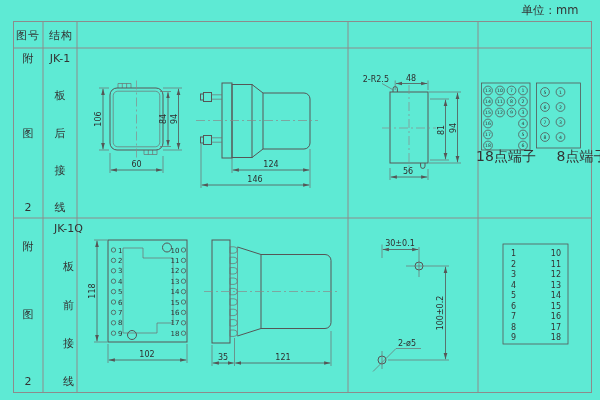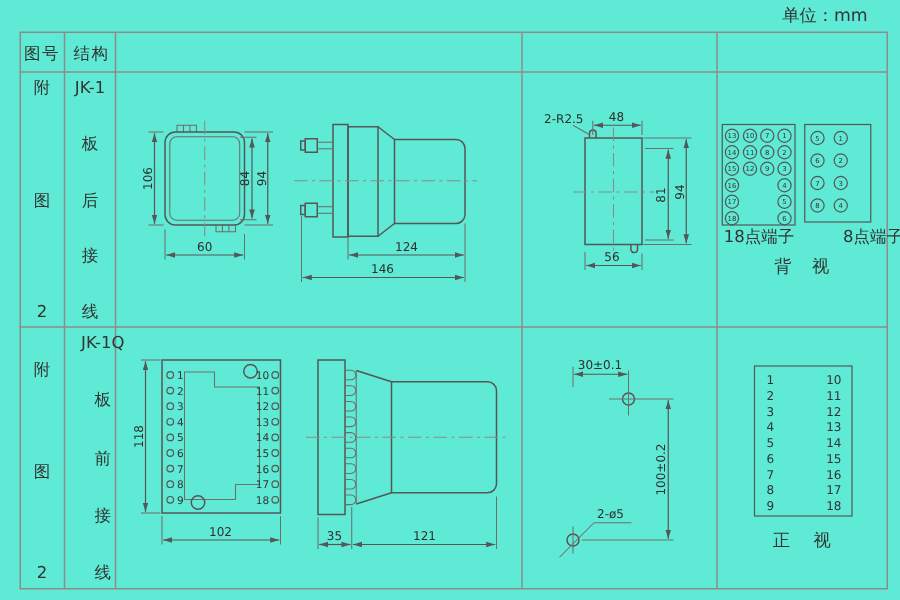--- a/index.html
+++ b/index.html
@@ -3,21 +3,21 @@
 <meta charset="utf-8">
 <style>
   *{margin:0;padding:0;box-sizing:border-box}
   html,body{background:#ffffff}
   .page{position:relative;width:600px;height:400px;background:#5eead4;overflow:hidden;
         font-family:"DejaVu Sans","Liberation Sans",sans-serif;color:#333}
   .abs{position:absolute}
   .hcell{display:flex;align-items:center;justify-content:center;font-size:11px;color:#333;letter-spacing:1px}
   .vstack{display:flex;flex-direction:column;align-items:center;justify-content:space-between;
           font-size:11px;line-height:21px;color:#333}
-  .smalllab{display:flex;align-items:center;justify-content:center;font-size:11px;color:#333}
+  .smalllab{display:flex;align-items:center;justify-content:center;font-size:14px;color:#333}
   .viewlab{display:flex;align-items:center;justify-content:center;font-size:11.5px;color:#333}
   svg text{font-family:"DejaVu Sans","Liberation Sans",sans-serif}
   .dim{font-size:8px;fill:#2e2e2e}
   .tnum{font-size:4.6px;fill:#333;text-anchor:middle}
   .pnum{font-size:7px;fill:#333}
   .lnum{font-size:8px;fill:#333}
   .ol{stroke:#565656;stroke-width:1;fill:none}
   .thin{stroke:#6e6e6e;stroke-width:0.7;fill:none}
   .diml{stroke:#565656;stroke-width:0.8;fill:none}
   .cl{stroke:#8a8a8a;stroke-width:0.7;fill:none;stroke-dasharray:9 3 2 3}
@@ -336,16 +336,14 @@
   <div class="abs vstack" style="left:43px;top:218px;width:51px;height:174px">
     <span>JK-1Q</span>
     <span>板</span>
     <span>前</span>
     <span>接</span>
     <span>线</span>
   </div>
 
   <div class="abs smalllab" style="left:476px;top:151px;width:60px;height:12px">18点端子</div>
   <div class="abs smalllab" style="left:556px;top:151px;width:52px;height:12px">8点端子</div>
-  <div class="abs viewlab" style="left:478px;top:170px;width:113px;height:14px;letter-spacing:5px;text-indent:5px">背 视</div>
-  <div class="abs viewlab" style="left:478px;top:353px;width:113px;height:14px;letter-spacing:6px;text-indent:6px">正 视</div>
 
 </div>
 
 </body></html>

